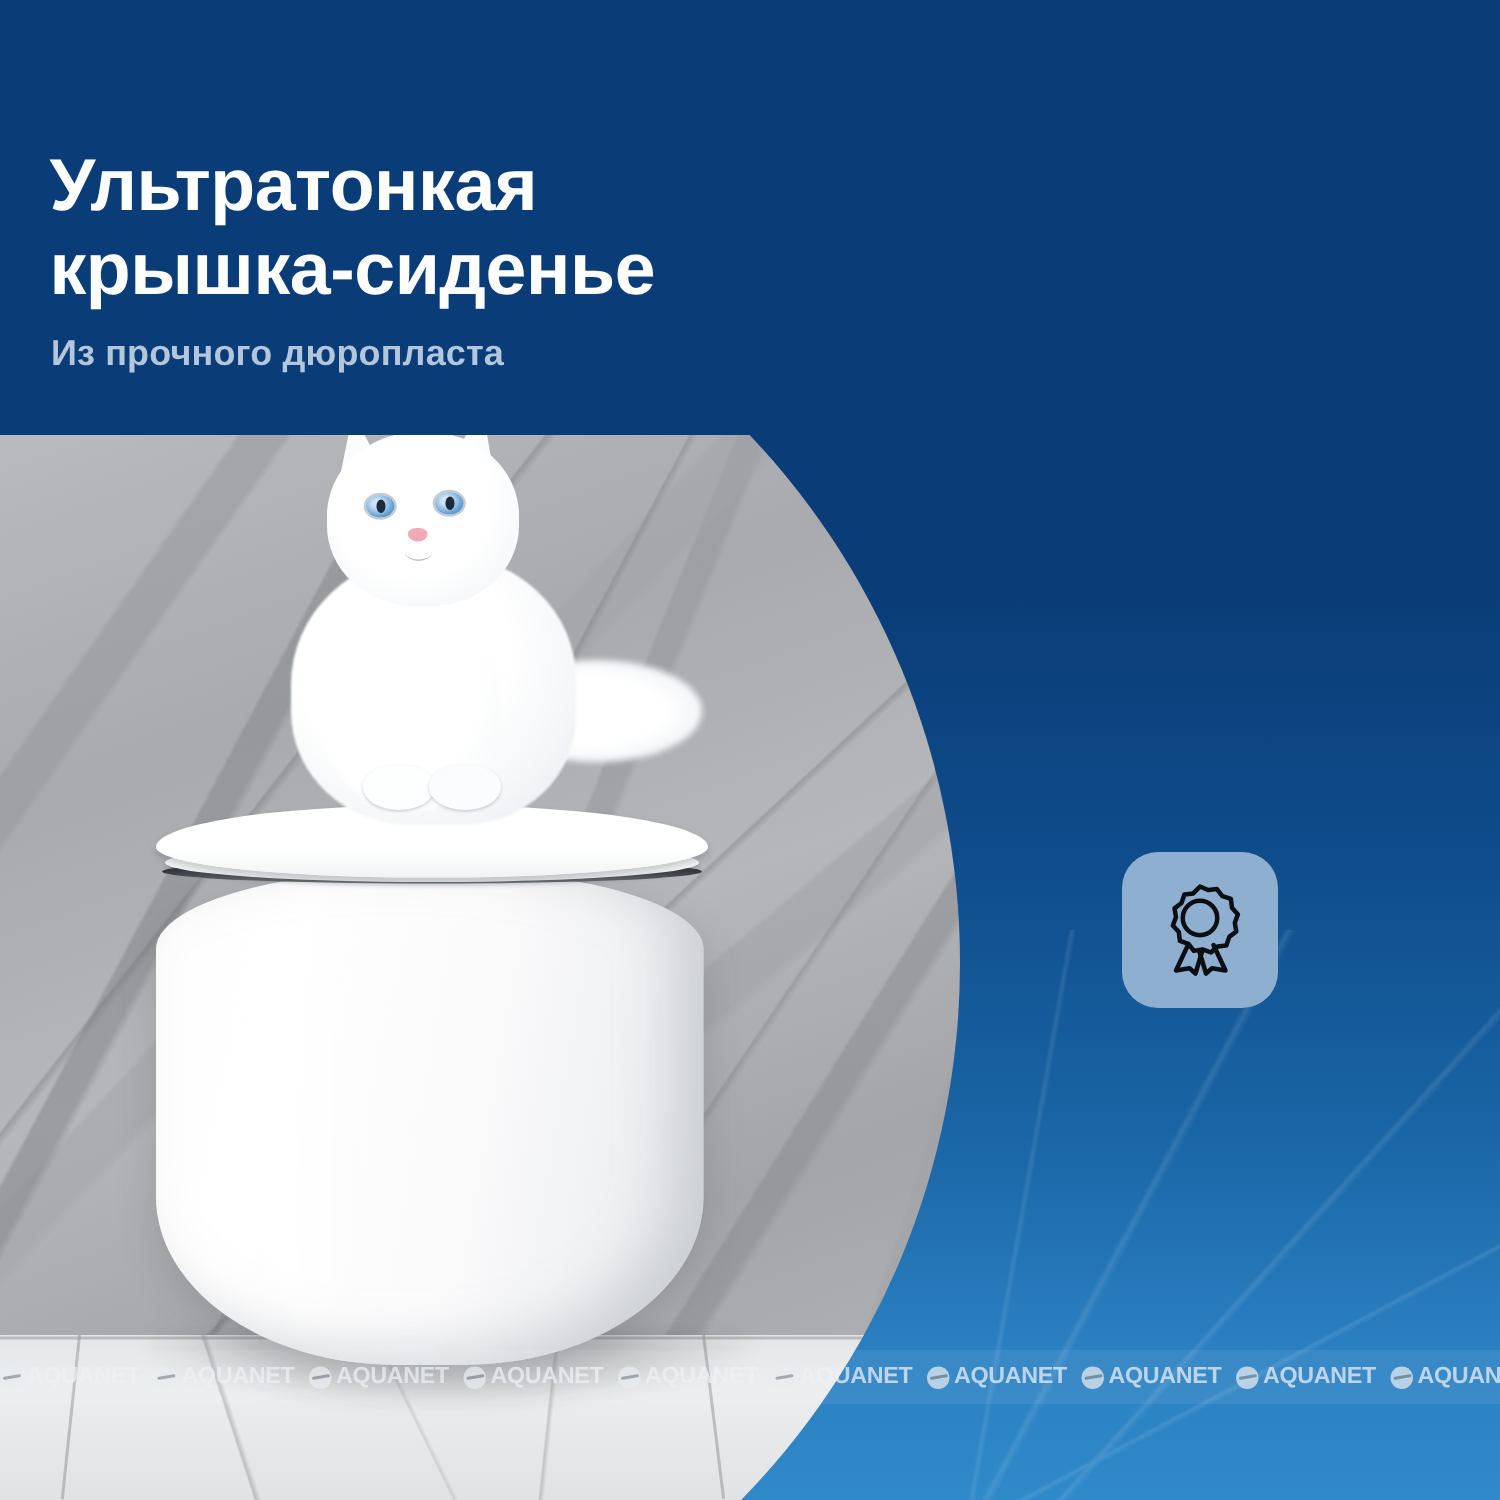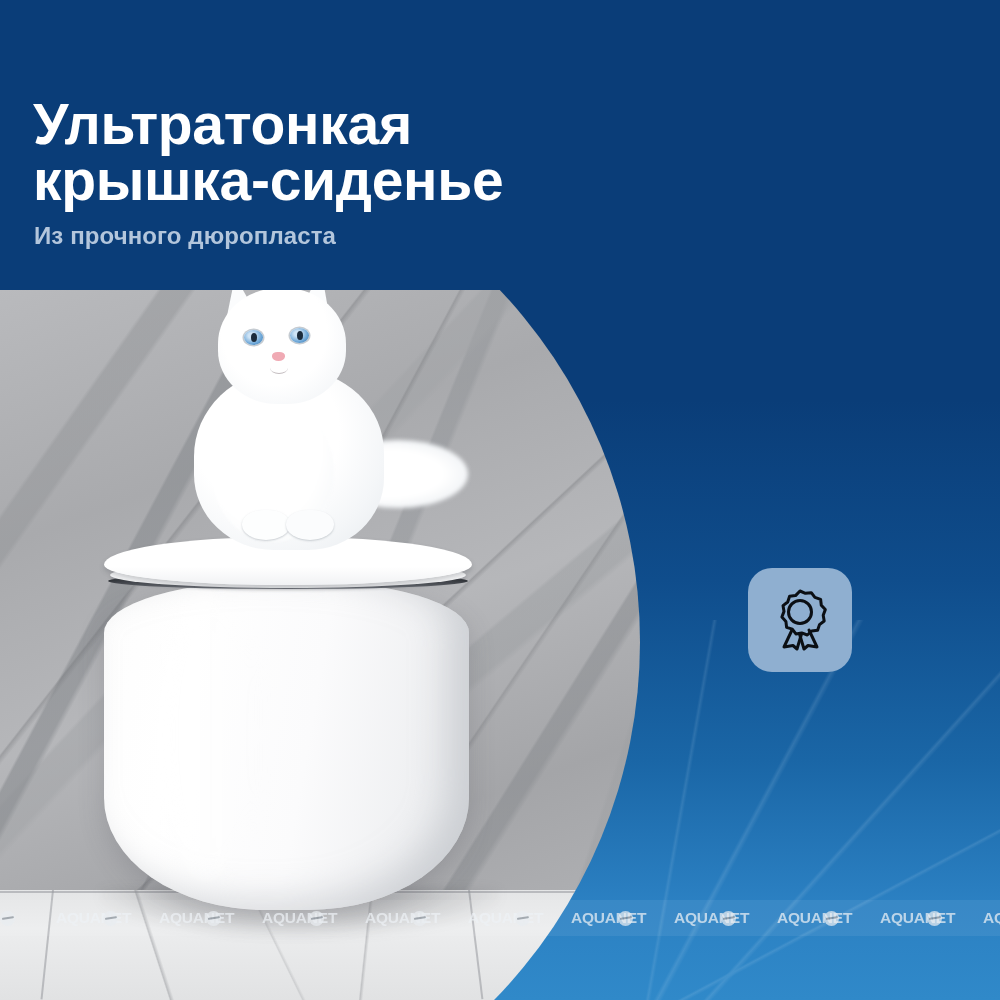--- a/index.html
+++ b/index.html
@@ -41,21 +41,21 @@
 
   
   .header-band {
     position:absolute; left:0; top:0; width:1000px; height:292px;
     background:#0a3d78;
     z-index:3;
   }
   .headline {
     position:absolute; left:33px; top:96px;
     color:#ffffff;
-    font-size:57px;
+    font-size:49px;
     font-weight:bold;
     line-height:56px;
     letter-spacing:-0.3px;
     white-space:pre-line;
     z-index:6;
   }
   .subline {
     position:absolute; left:34px; top:222px;
     color:#b3c6dc;
     font-size:24px;
@@ -235,21 +235,20 @@
     position:relative; flex:0 0 15px;
   }
   .wm-mark::after {
     content:""; position:absolute; left:1.5px; top:6px; width:12px; height:2.4px;
     background:rgba(120,128,138,.85); border-radius:2px;
     transform:rotate(-9deg);
   }
   .wm-txt {
     color:#eef2f6; font-size:15.5px; font-weight:bold; letter-spacing:-0.2px;
     font-family:"Liberation Sans", sans-serif;
-    margin-left:38px;
   }
 </style>
 </head>
 <body>
 
 <div id="canvas">
 
   <div class="bg-gradient"></div>
   <div class="bg-veins"></div>
 

